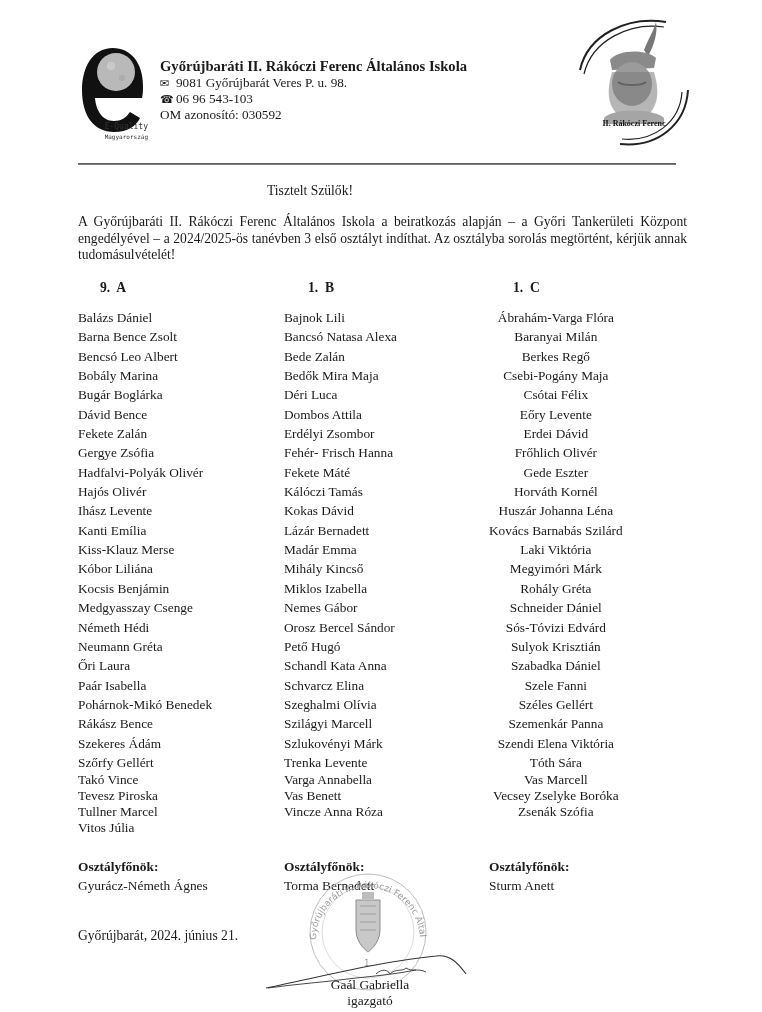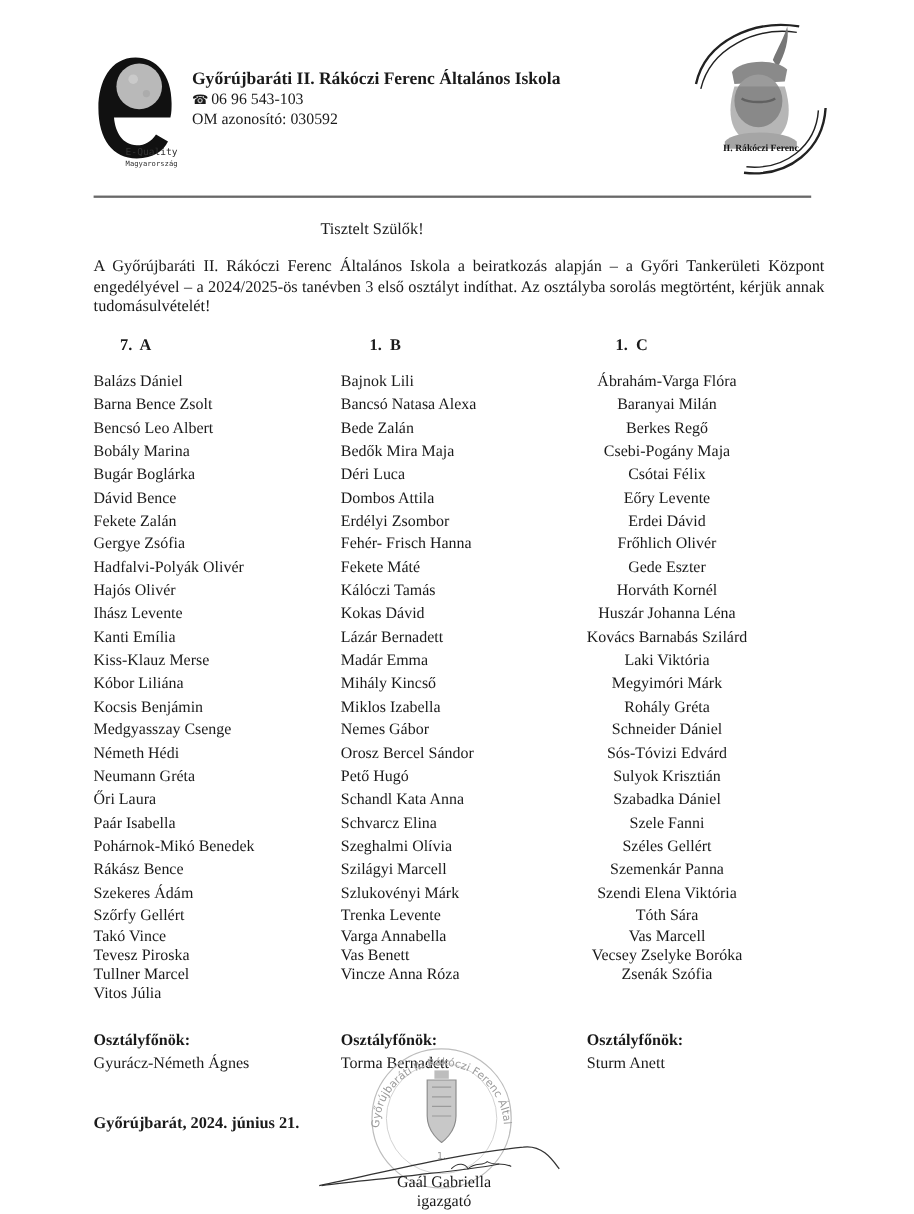--- a/index.html
+++ b/index.html
@@ -98,21 +98,20 @@
       line-height: 19px;
     }
     .teacher-label { font-weight: bold; }
     .tb-a { left: 78px; }
     .tb-b { left: 284px; }
     .tb-c { left: 489px; }
 
     .date-line {
       left: 78px; top: 928px;
       font-size: 13.6px;
-      font-weight: bold;
     }
 
     .stamp {
       left: 256px; top: 870px; width: 220px; height: 130px;
     }
 
     .signatory {
       left: 320px; top: 977px; width: 100px;
       text-align: center;
       font-size: 13.4px;
@@ -131,20 +130,23 @@
   </svg>
   <div style="position:absolute; left:4px; top:80px; width:66px; text-align:right; font-family:'DejaVu Sans Mono', monospace; font-size:8px; line-height:10px; color:#333;">
     <div>E-Quality</div>
     <div style="font-size:6px;">Magyarország</div>
   </div>
 </div>
 
 <div class="abs header-text">
   <div class="school-name">Győrújbaráti II. Rákóczi Ferenc Általános Iskola</div>
   <div class="hline">
+    <span class="ico">✉</span><span>9081 Győrújbarát Veres P. u. 98.</span>
+  </div>
+  <div class="hline">
     <span class="ico">☎</span><span>06 96 543-103</span>
   </div>
   <div class="hline">OM azonosító: 030592</div>
 </div>
 
 <div class="abs portrait-logo">
   <svg width="140" height="145" viewBox="0 0 140 145">
     <path d="M12 58 C 20 22, 60 4, 98 10" fill="none" stroke="#222" stroke-width="2"></path>
     <path d="M16 62 C 24 28, 62 10, 96 15" fill="none" stroke="#222" stroke-width="1.2"></path>
     <path d="M120 78 C 118 112, 90 136, 52 132" fill="none" stroke="#222" stroke-width="2"></path>
@@ -163,21 +165,21 @@
   </svg>
 </div>
 
 <div class="abs divider"></div>
 
 <div class="abs greeting">Tisztelt Szülők!</div>
 
 <div class="abs intro">A Győrújbaráti II. Rákóczi Ferenc Általános Iskola a beiratkozás alapján – a Győri Tankerületi Központ engedélyével – a 2024/2025-ös tanévben 3 első osztályt indíthat. Az osztályba sorolás megtörtént, kérjük annak tudomásulvételét!</div>
 
 <div class="abs class-col col-a">
-  <div class="class-title">7.  A</div>
+  <div class="class-title">9.  A</div>
   <ul class="student-list">
       <li>Balázs Dániel</li>
       <li>Barna Bence Zsolt</li>
       <li>Bencsó Leo Albert</li>
       <li>Bobály Marina</li>
       <li>Bugár Boglárka</li>
       <li>Dávid Bence</li>
       <li>Fekete Zalán</li>
       <li>Gergye Zsófia</li>
       <li>Hadfalvi-Polyák Olivér</li>

